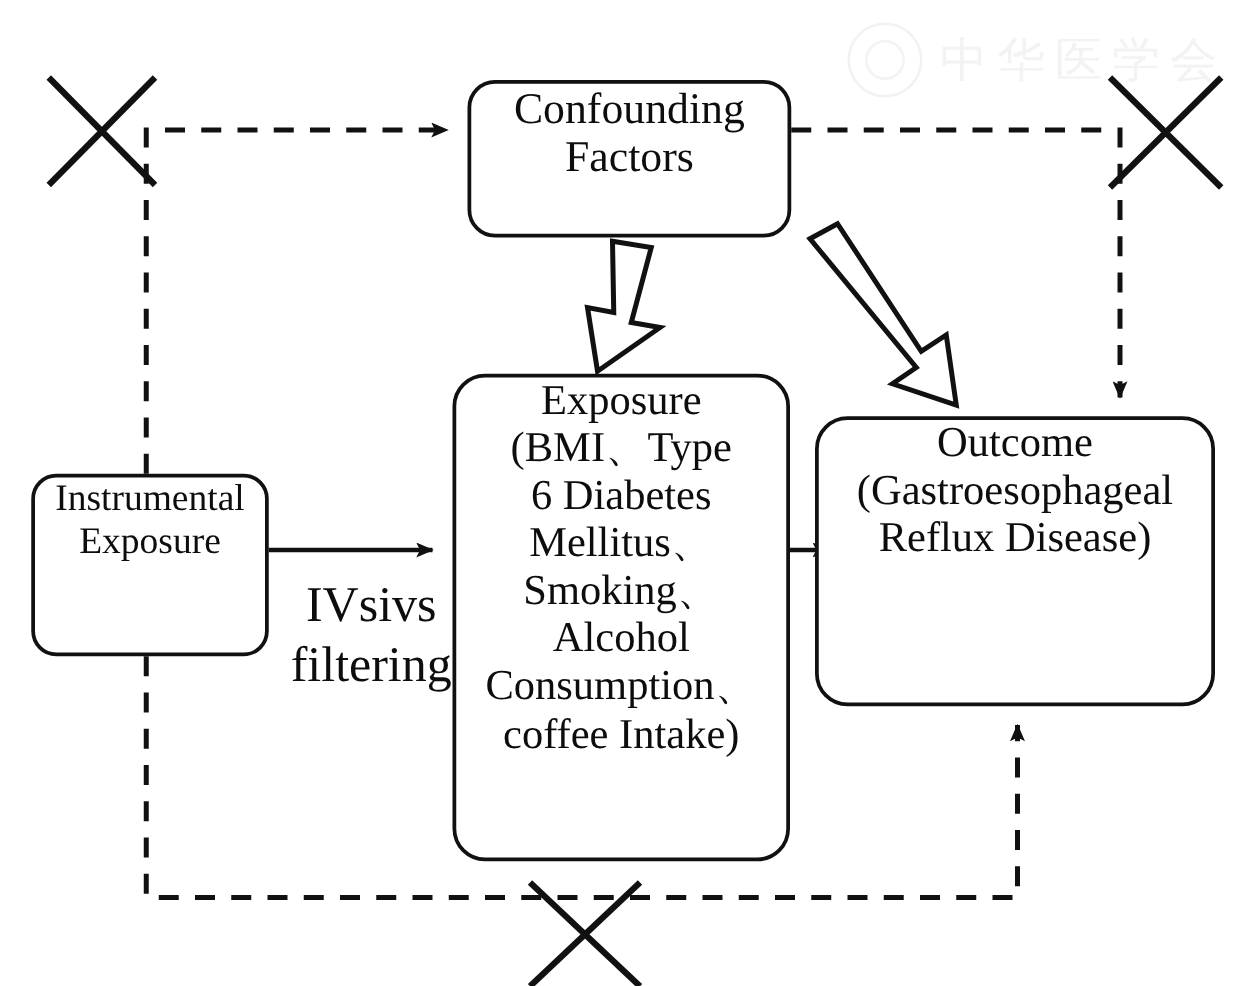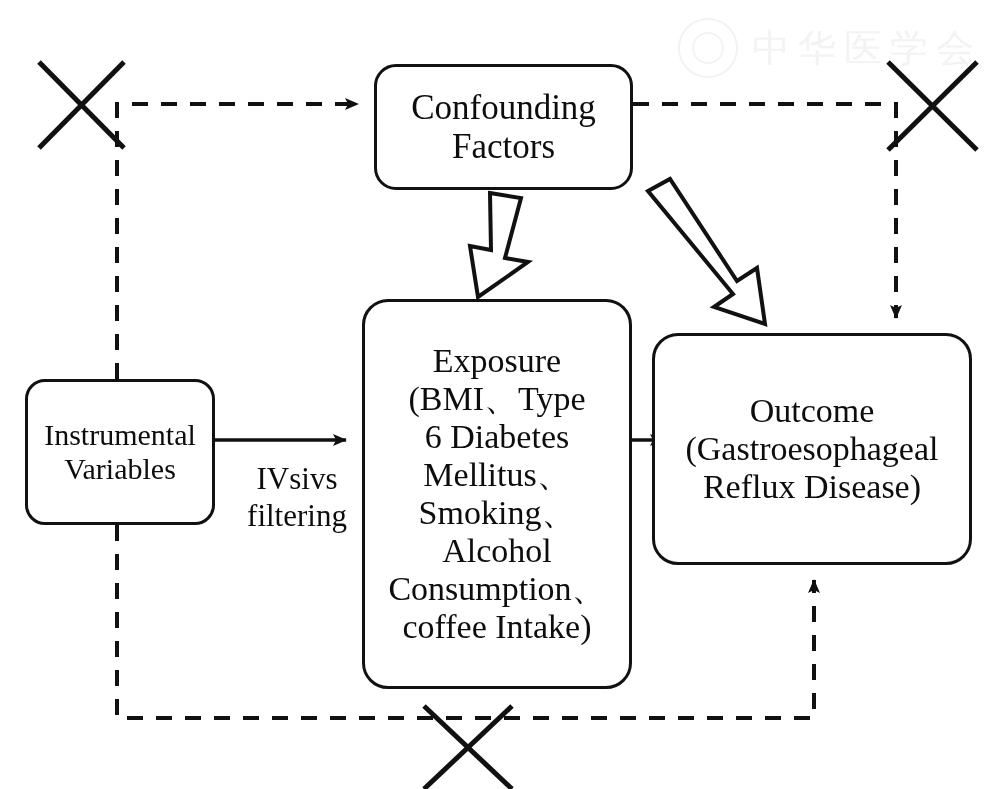--- a/index.html
+++ b/index.html
@@ -22,21 +22,21 @@
     width: 1006px;
     height: 789px;
   }
   .node-box {
     position: absolute;
     box-sizing: border-box;
     border: 3px solid #111111;
     border-radius: 22px;
     background: #ffffff;
     display: flex;
-    align-items: center;
+    align-items: flex-start;
     justify-content: center;
     text-align: center;
     color: #0d0d0d;
     line-height: 1.12;
     z-index: 3;
   }
   .node-text {
     display: block;
     width: 100%;
     white-space: pre-line;
@@ -70,21 +70,21 @@
     width: 320px;
     height: 232px;
     font-size: 34px;
     border-radius: 26px;
   }
   #edge-label-iv {
     position: absolute;
     left: 222px;
     top: 460px;
     width: 150px;
-    font-size: 31px;
+    font-size: 40px;
     line-height: 1.2;
     text-align: center;
     color: #0d0d0d;
     white-space: pre-line;
     z-index: 5;
   }
   #watermark {
     position: absolute;
     left: 678px;
     top: 14px;
@@ -184,21 +184,21 @@
     </g>
   </svg>
 
   <div class="node-box" id="node-confounding">
     <span class="node-text">Confounding
 Factors</span>
   </div>
 
   <div class="node-box" id="node-instrumental">
     <span class="node-text">Instrumental
-Variables</span>
+Exposure</span>
   </div>
 
   <div class="node-box" id="node-exposure">
     <span class="node-text">Exposure
 (BMI、Type
 6 Diabetes
 Mellitus、
 Smoking、
 Alcohol
 Consumption、

